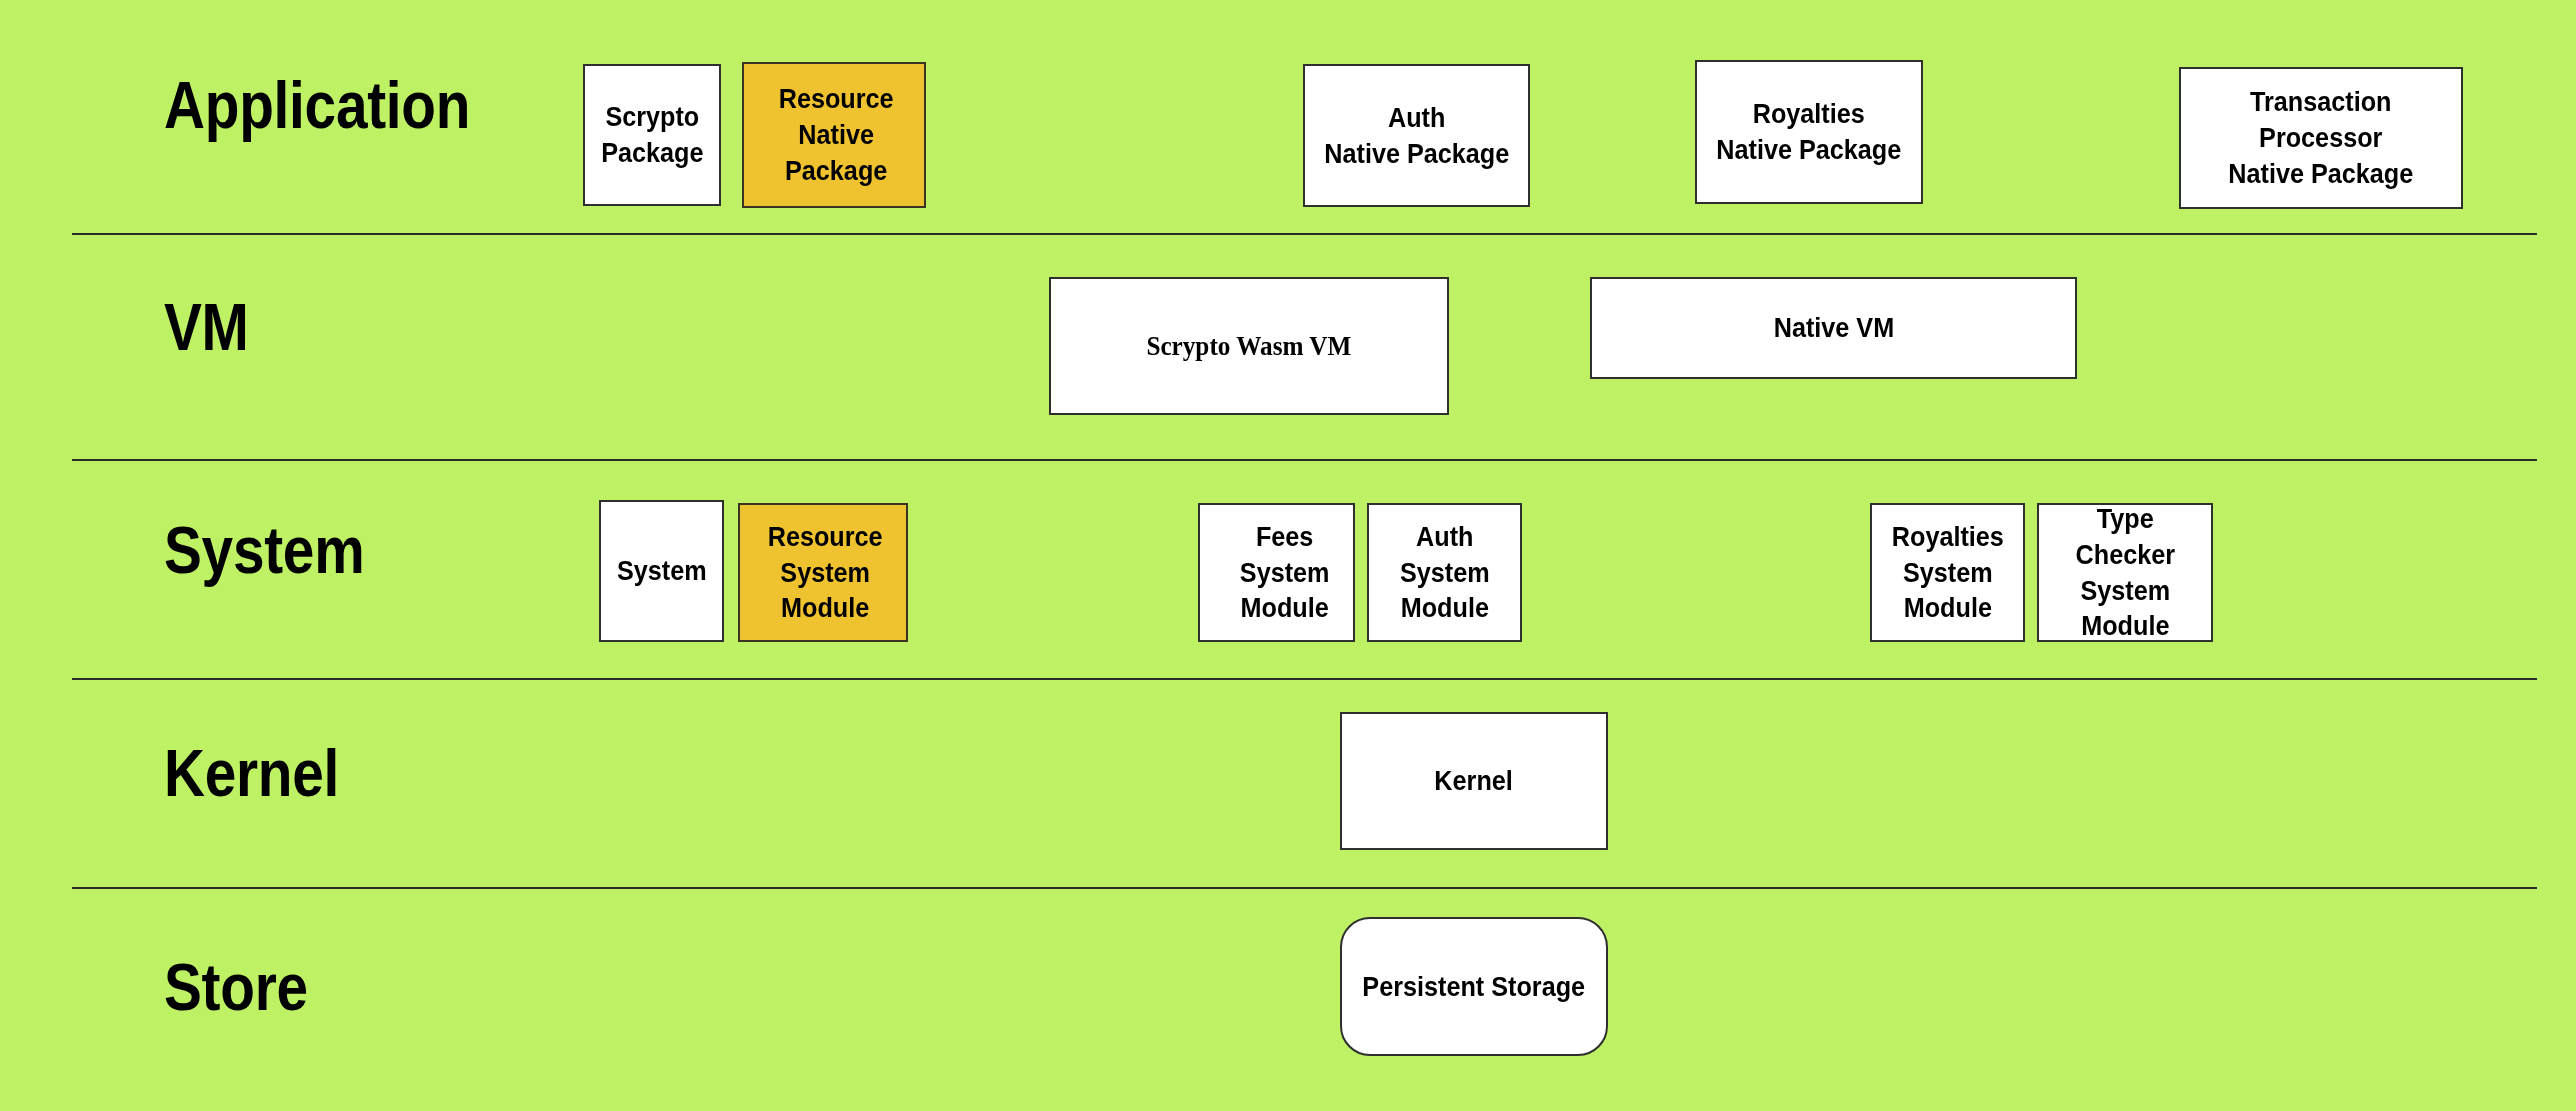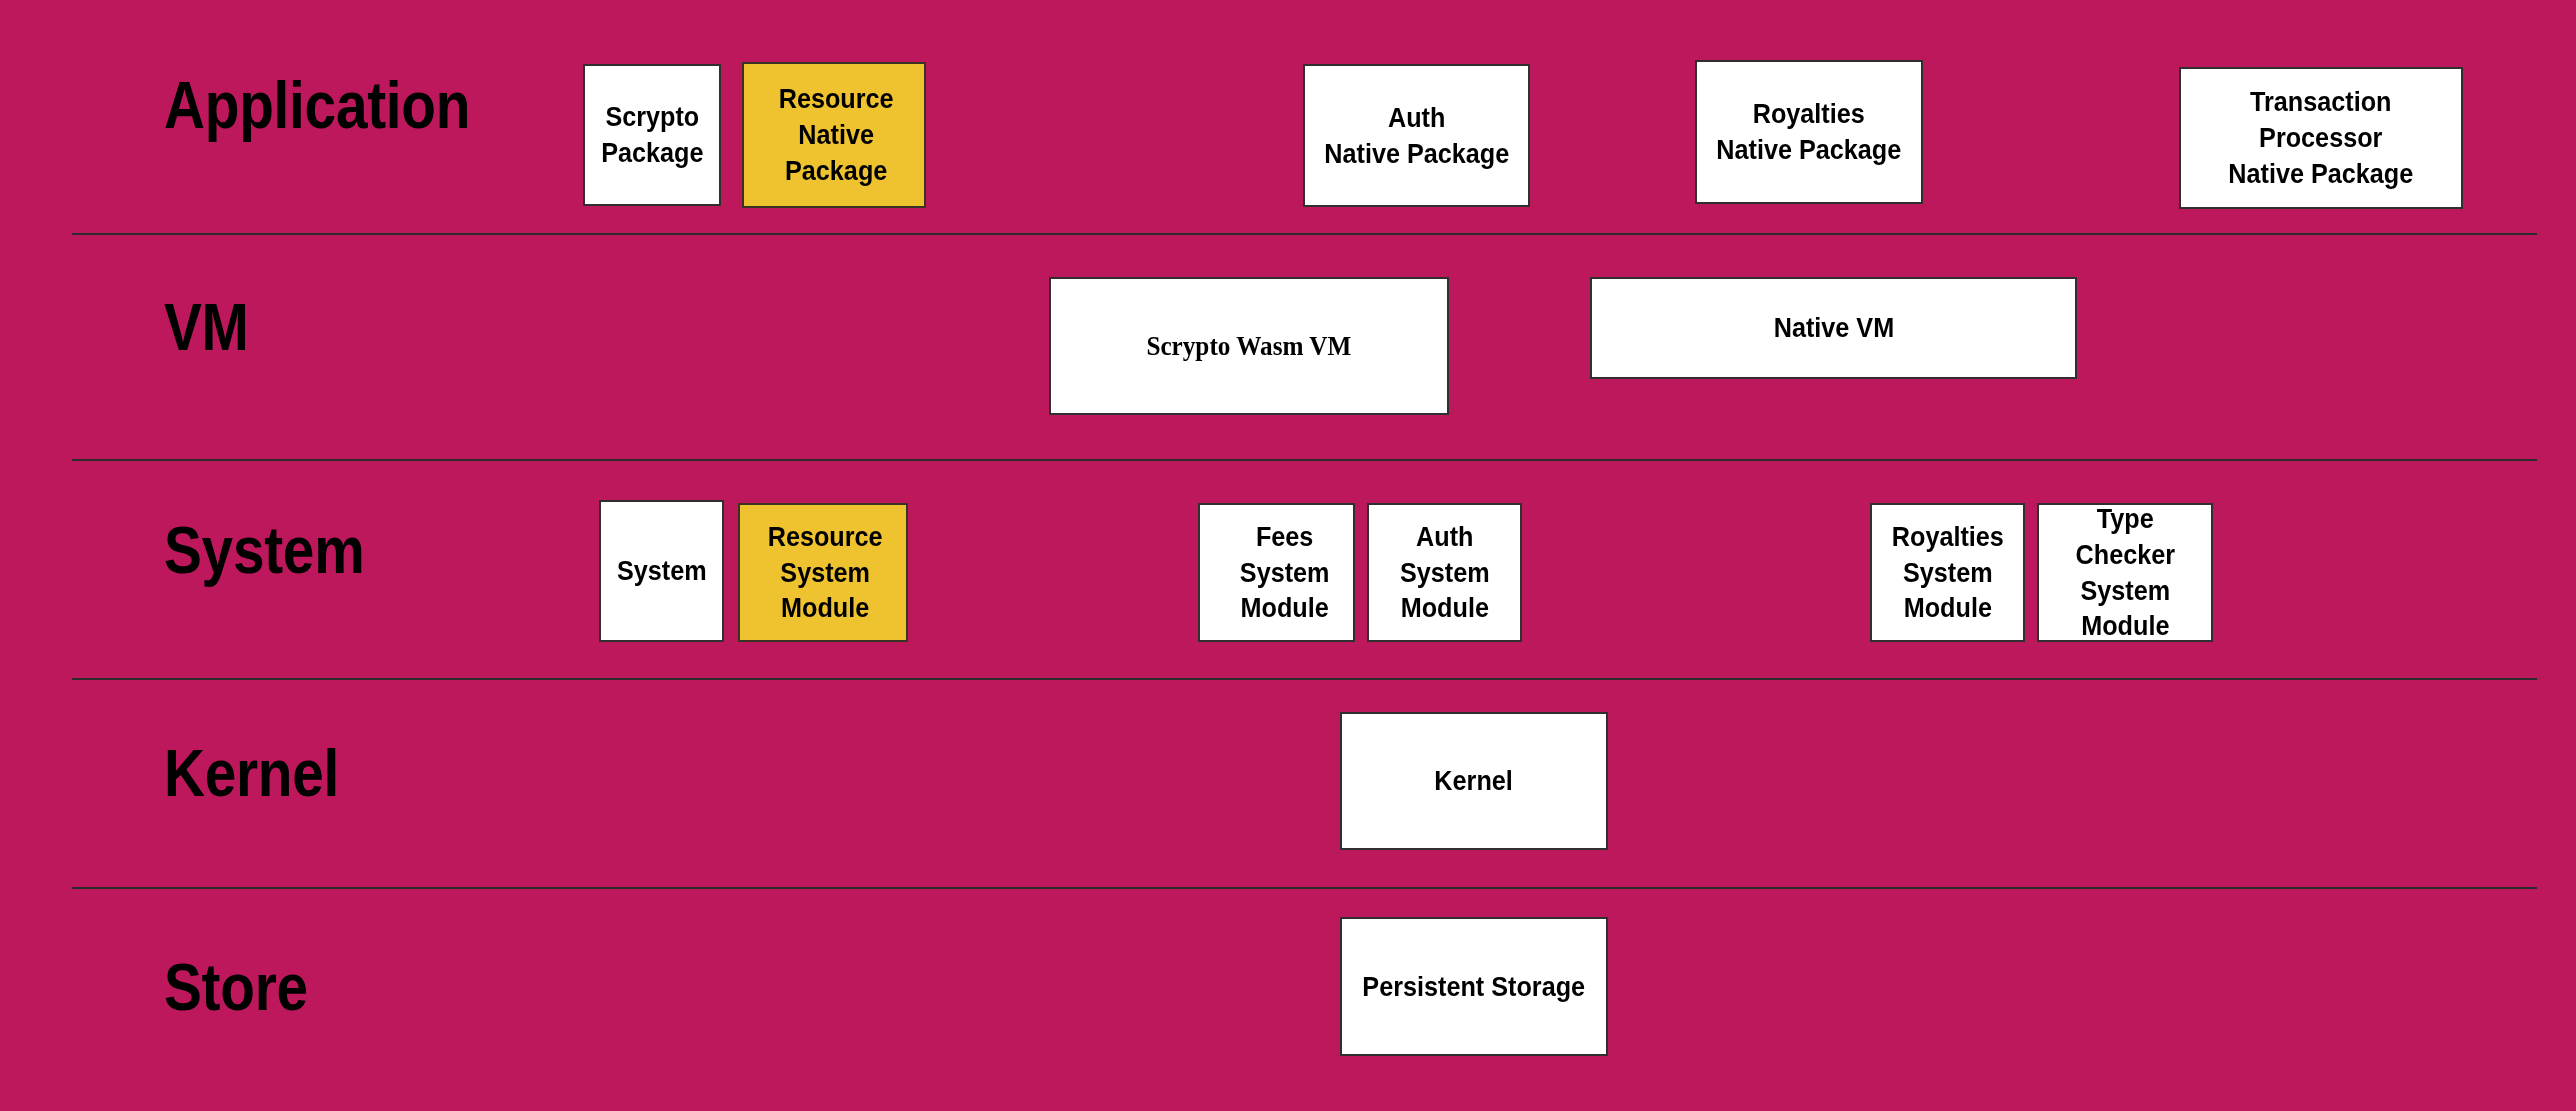--- a/index.html
+++ b/index.html
@@ -10,21 +10,21 @@
   body {
     width: 2576px;
     height: 1112px;
     font-family: "Liberation Sans", "DejaVu Sans", sans-serif;
     -webkit-font-smoothing: antialiased;
   }
   #diagram {
     position: relative;
     width: 2576px;
     height: 1112px;
-    background: #be185d;
+    background: #bef264;
     overflow: hidden;
   }
 
   
   .divider {
     position: absolute;
     height: 0;
     border-top: 2.7px solid #2b2b2b;
     left: 72px;
     width: 2465px;
@@ -152,18 +152,18 @@
   <div class="layer-label" style="left:164px; top:740px;">Kernel</div>
 
   <div class="node" style="left:1340px; top:712px; width:268px; height:138px;">
     <span class="node-text">Kernel</span>
   </div>
 
   <div class="divider" style="top:887px;"></div>
 
   <div class="layer-label" style="left:164px; top:954px;">Store</div>
 
-  <div class="node" style="left:1340px; top:917px; width:268px; height:139px;">
+  <div class="node" style="left:1340px; top:917px; width:268px; height:139px;border-radius:30px;">
     <span class="node-text">Persistent Storage</span>
   </div>
 
 </div>
 
 
 </body></html>

